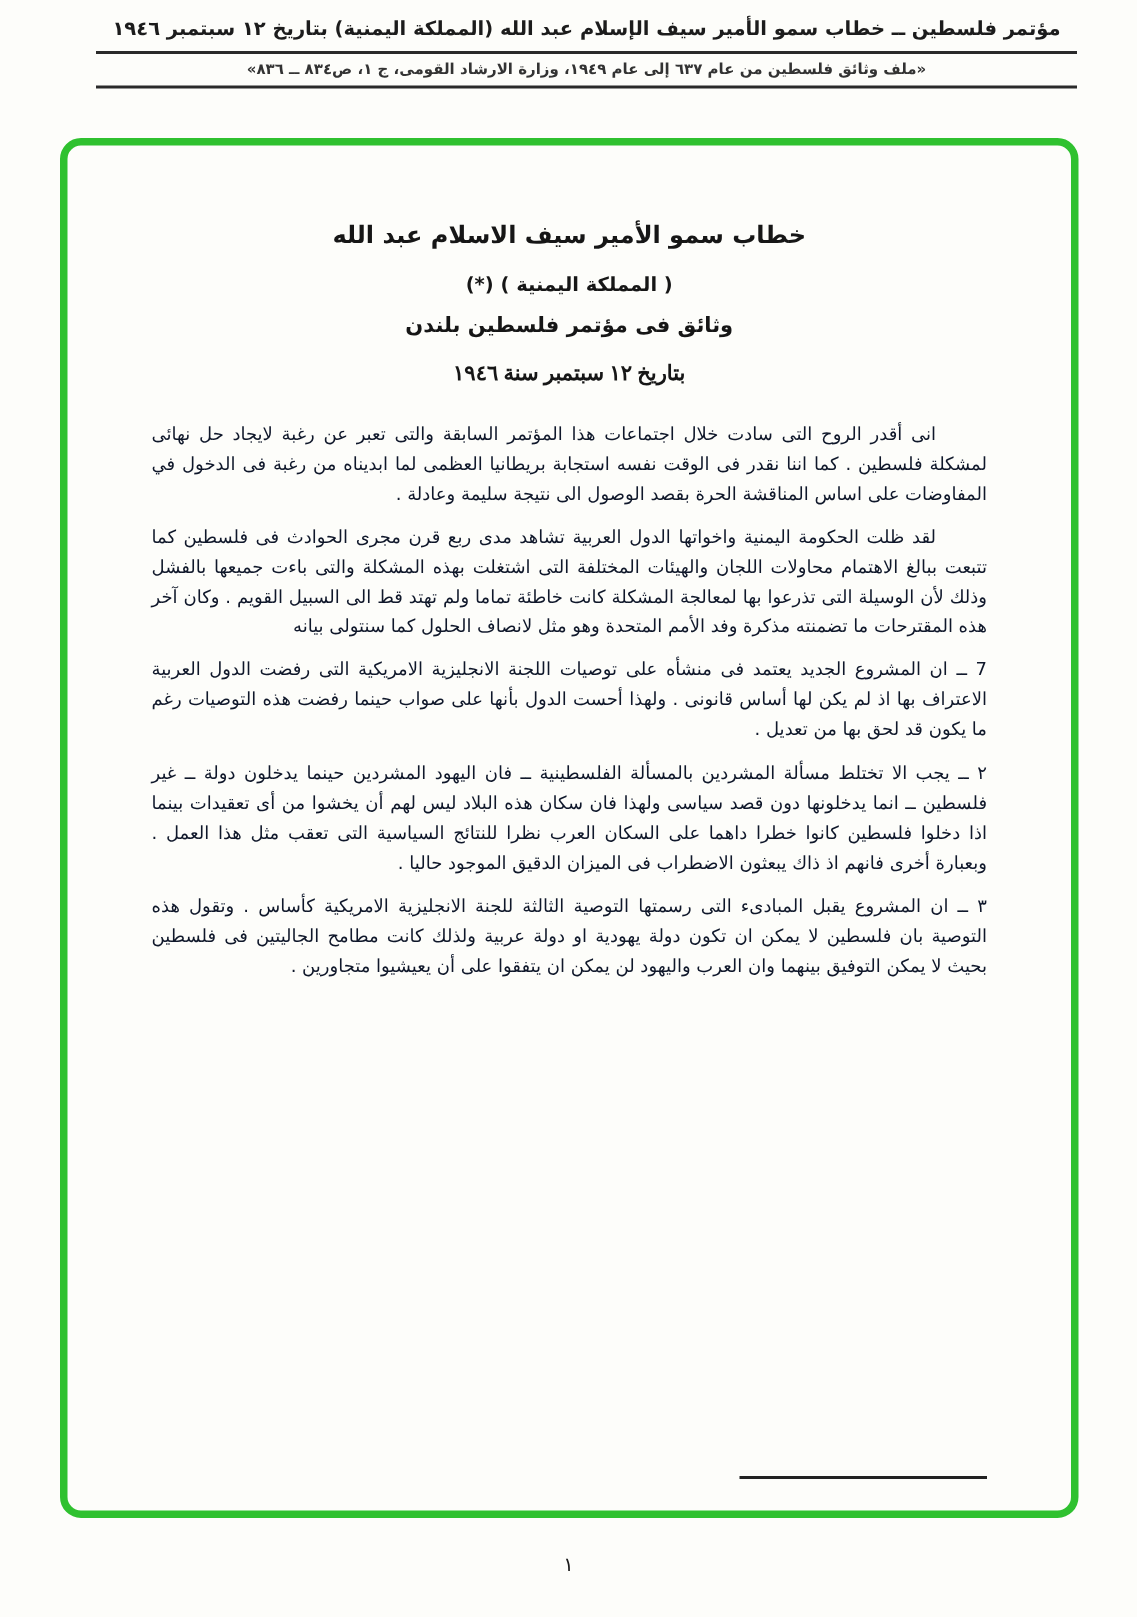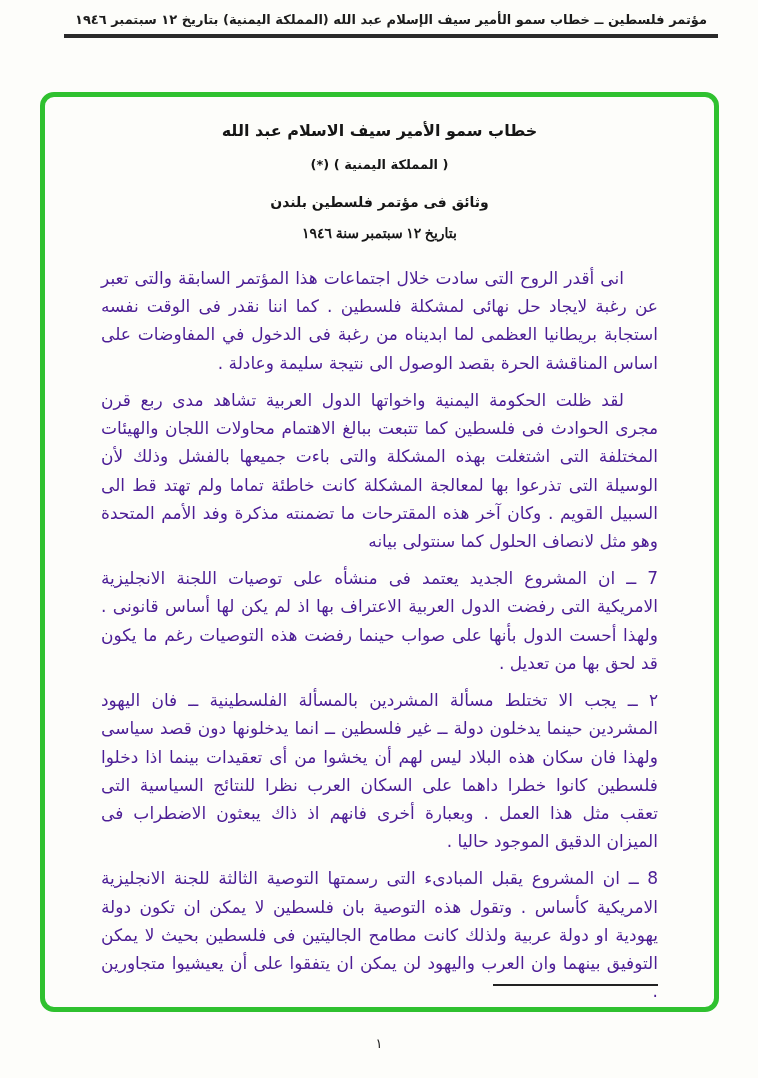--- a/index.html
+++ b/index.html
@@ -42,33 +42,33 @@
     top: 92px;
     width: 679px;
     height: 920px;
     border: 5px solid #2fc12f;
     border-radius: 14px;
     overflow: hidden;
     background: transparent;
   }
   .doc {
     direction: rtl;
-    padding: 24px 56px 120px 56px;
+    padding: 50px 56px 120px 56px;
     height: 100%;
   }
   .doc-title { text-align: center; font-weight: bold; color: #161616; }
   .doc-title .t1 { font-size: 16px; margin-bottom: 17px; }
-  .doc-title .t2 { font-size: 13px; margin-bottom: 22px; }
+  .doc-title .t2 { font-size: 13px; margin-bottom: 11px; }
   .doc-title .t3 { font-size: 14px; margin-bottom: 15px; }
   .doc-title .t4 { font-size: 14px; margin-bottom: 22px; font-family: Liberation Serif, serif; }
   .para, .item-p, .closing {
-    font-size: 17px;
+    font-size: 12px;
     line-height: 1.66;
     text-align: justify;
-    color: #4c1d95;
+    color: #0f172a;
   }
   .para { text-indent: 34px; margin-top: 9px; }
   .closing { text-indent: 34px; margin-top: 9px; }
   .item-p { text-indent: 0; margin-top: 9px; }
   .item-num { font-weight: normal; }
   .footnote-block {
     position: absolute;
     right: 56px;
     left: 56px;
     bottom: 14px;
@@ -95,20 +95,21 @@
   }
 </style>
 </head>
 <body>
 
 <div class="page">
 
   <header class="scan-header">
     <div class="hdr-title">مؤتمر فلسطين ــ خطاب سمو الأمير سيف الإسلام عبد الله (المملكة اليمنية) بتاريخ ١٢ سبتمبر ١٩٤٦</div>
     <hr class="rule">
+    <div class="hdr-source">«ملف وثائق فلسطين من عام ٦٣٧ إلى عام ١٩٤٩، وزارة الارشاد القومى، ج ١، ص٨٣٤ ــ ٨٣٦»</div>
     <hr class="rule">
   </header>
 
   <div class="green-box">
     <div class="doc">
 
       <div class="doc-title">
         <div class="t1">خطاب سمو الأمير سيف الاسلام عبد الله</div>
         <div class="t2">( المملكة اليمنية ) (*)</div>
         <div class="t3">وثائق فى مؤتمر فلسطين بلندن</div>
@@ -116,21 +117,21 @@
       </div>
 
       <p class="para">انى أقدر الروح التى سادت خلال اجتماعات هذا المؤتمر السابقة والتى تعبر عن رغبة لايجاد حل نهائى لمشكلة فلسطين . كما اننا نقدر فى الوقت نفسه استجابة بريطانيا العظمى لما ابديناه من رغبة فى الدخول في المفاوضات على اساس المناقشة الحرة بقصد الوصول الى نتيجة سليمة وعادلة .</p>
 
       <p class="para">لقد ظلت الحكومة اليمنية واخواتها الدول العربية تشاهد مدى ربع قرن مجرى الحوادث فى فلسطين كما تتبعت ببالغ الاهتمام محاولات اللجان والهيئات المختلفة التى اشتغلت بهذه المشكلة والتى باءت جميعها بالفشل وذلك لأن الوسيلة التى تذرعوا بها لمعالجة المشكلة كانت خاطئة تماما ولم تهتد قط الى السبيل القويم . وكان آخر هذه المقترحات ما تضمنته مذكرة وفد الأمم المتحدة وهو مثل لانصاف الحلول كما سنتولى بيانه</p>
 
       <p class="item-p"><span class="item-num">7 ــ</span> <span>ان المشروع الجديد يعتمد فى منشأه على توصيات اللجنة الانجليزية الامريكية التى رفضت الدول العربية الاعتراف بها اذ لم يكن لها أساس قانونى . ولهذا أحست الدول بأنها على صواب حينما رفضت هذه التوصيات رغم ما يكون قد لحق بها من تعديل .</span></p>
 
       <p class="item-p"><span class="item-num">٢ ــ</span> <span>يجب الا تختلط مسألة المشردين بالمسألة الفلسطينية ــ فان اليهود المشردين حينما يدخلون دولة ــ غير فلسطين ــ انما يدخلونها دون قصد سياسى ولهذا فان سكان هذه البلاد ليس لهم أن يخشوا من أى تعقيدات بينما اذا دخلوا فلسطين كانوا خطرا داهما على السكان العرب نظرا للنتائج السياسية التى تعقب مثل هذا العمل . وبعبارة أخرى فانهم اذ ذاك يبعثون الاضطراب فى الميزان الدقيق الموجود حاليا .</span></p>
 
-      <p class="item-p"><span class="item-num">8 ــ</span> <span>ان المشروع يقبل المبادىء التى رسمتها التوصية الثالثة للجنة الانجليزية الامريكية كأساس . وتقول هذه التوصية بان فلسطين لا يمكن ان تكون دولة يهودية او دولة عربية ولذلك كانت مطامح الجاليتين فى فلسطين بحيث لا يمكن التوفيق بينهما وان العرب واليهود لن يمكن ان يتفقوا على أن يعيشيوا متجاورين .</span></p>
+      <p class="item-p"><span class="item-num">٣ ــ</span> <span>ان المشروع يقبل المبادىء التى رسمتها التوصية الثالثة للجنة الانجليزية الامريكية كأساس . وتقول هذه التوصية بان فلسطين لا يمكن ان تكون دولة يهودية او دولة عربية ولذلك كانت مطامح الجاليتين فى فلسطين بحيث لا يمكن التوفيق بينهما وان العرب واليهود لن يمكن ان يتفقوا على أن يعيشيوا متجاورين .</span></p>
 
 
     </div>
 
     <div class="footnote-block">
       <div class="footnote-rule"></div>
     </div>
   </div>
 
   <div class="page-number">١</div>

